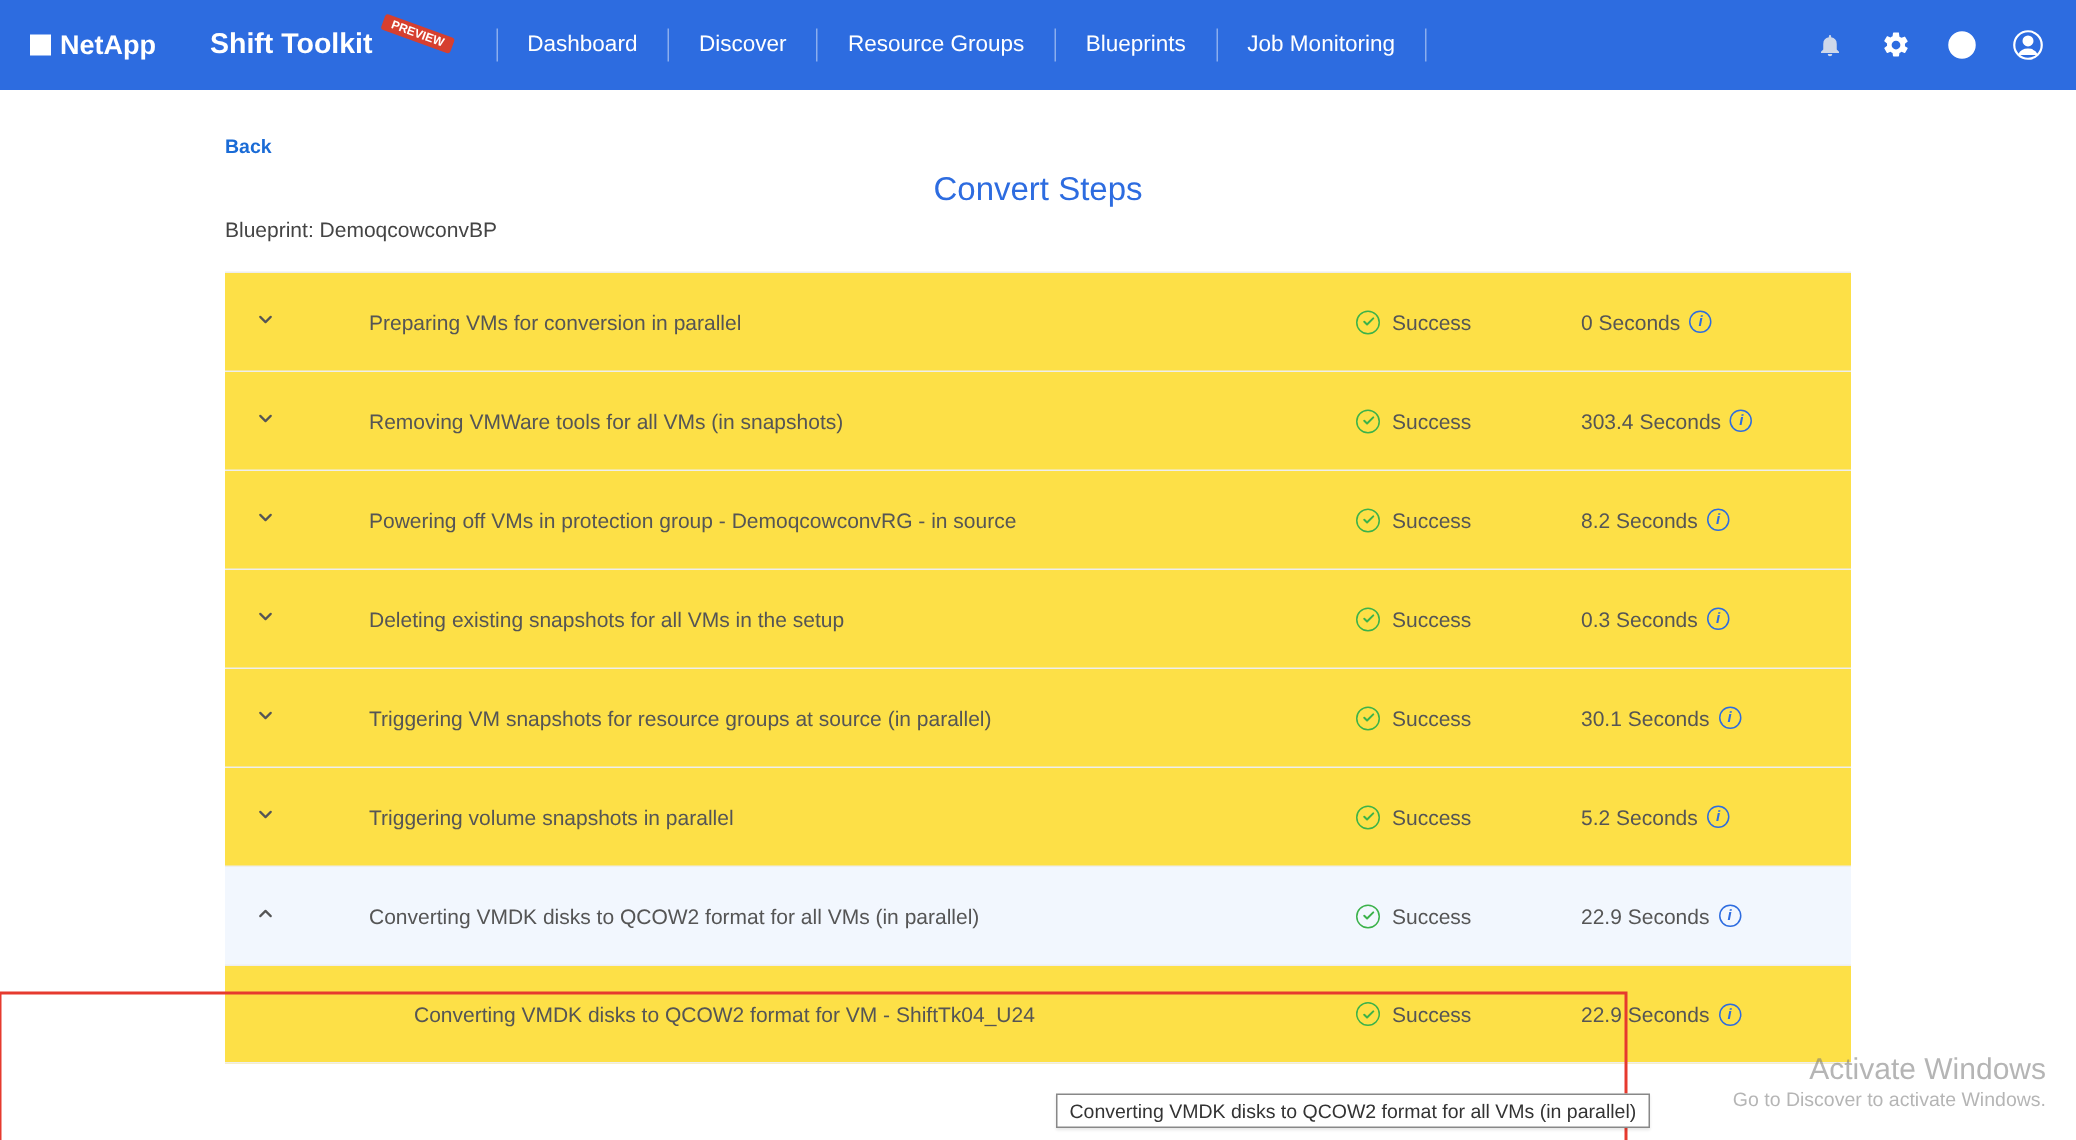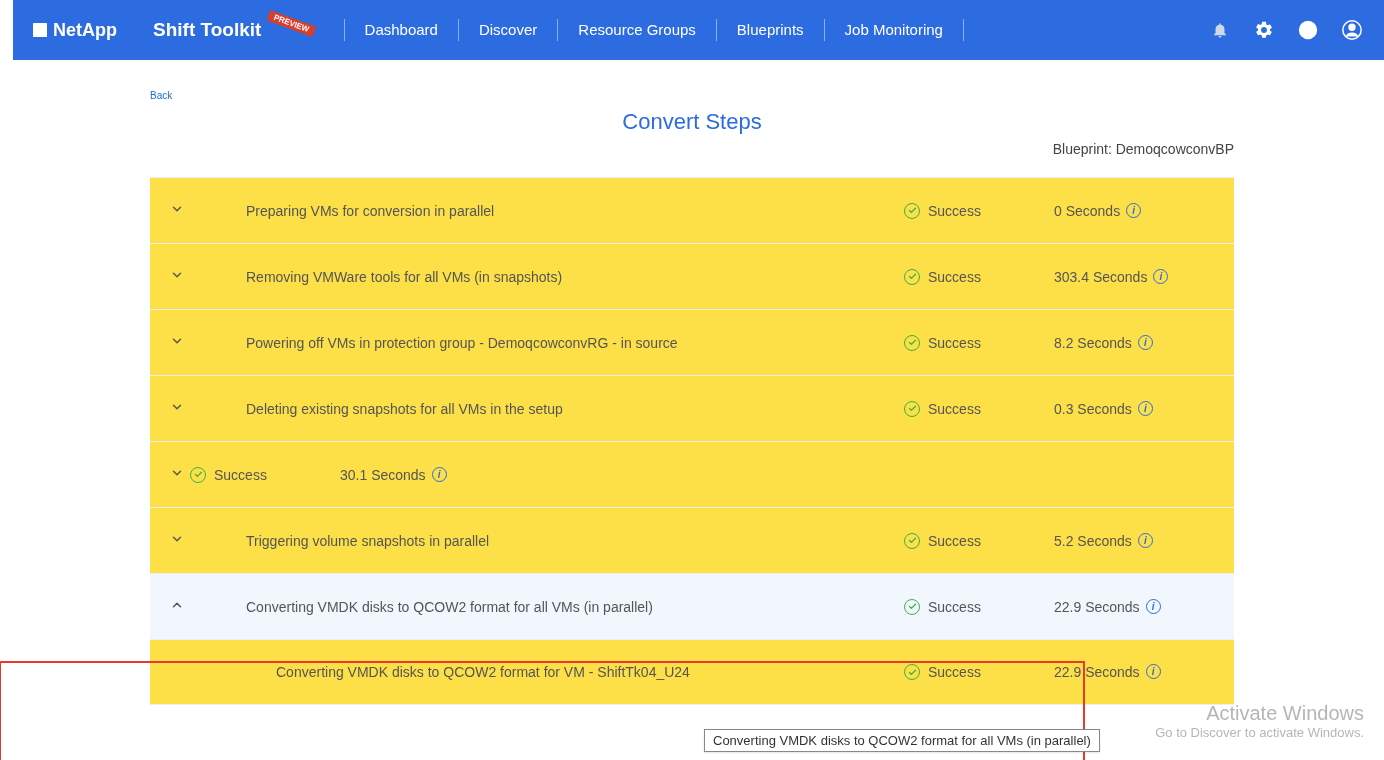--- a/index.html
+++ b/index.html
@@ -9,21 +9,20 @@
     color: #333;
     font-size: 14px;
   }
   .topbar {
     background: #2d6ce0;
     height: 60px;
     display: flex;
     align-items: center;
     padding: 0 20px;
     color: #fff;
-    margin-left: 13px;
   }
   .brand {
     display: flex;
     align-items: center;
     gap: 6px;
     font-weight: 700;
     font-size: 18px;
     margin-right: 36px;
   }
   .brand .logo-sq {
@@ -75,33 +74,33 @@
     width: 24px; height: 24px;
     display: flex; align-items: center; justify-content: center;
     color: #fff; cursor: pointer;
   }
   .content {
     padding: 30px 150px 60px 150px;
     position: relative;
   }
   .back-link {
     color: #1a6bd6;
-    font-weight: 400;
-    font-size: 10px;
+    font-weight: 700;
+    font-size: 13px;
     cursor: pointer;
   }
   .page-title {
     text-align: center;
     color: #2d6ce0;
     font-size: 22px;
     font-weight: 400;
     margin-top: 8px;
   }
   .subtitle {
-    text-align: right;
+    text-align: left;
     font-size: 14px;
     color: #444;
     margin-top: 6px;
     margin-bottom: 20px;
   }
   .steps {
     border-top: 1px solid #eee;
   }
   .step-row {
     display: flex;
@@ -133,20 +132,21 @@
     gap: 8px;
     color: #555;
   }
   .success-icon {
     width: 16px; height: 16px; border: 1.5px solid #3bb24a; border-radius: 50%;
     display: flex; align-items: center; justify-content: center;
   }
   .duration-cell {
     width: 160px;
     display: flex;
+    align-items: center;
     gap: 6px;
     color: #555;
   }
   .info-icon {
     width: 15px; height: 15px; border: 1.5px solid #2d6ce0; border-radius: 50%;
     color: #2d6ce0; display: flex; align-items: center; justify-content: center;
     font-size: 10px; font-weight: 700; font-style: italic; cursor: pointer;
   }
   .highlight-box {
     position: absolute;
@@ -300,20 +300,21 @@
         </div>
         <div class="duration-cell">
           <span>0.3 Seconds</span>
           <span class="info-icon">i</span>
         </div>
       </div>
       <div class="step-row">
         <div class="chev"><svg width="14" height="14" viewBox="0 0 24 24" fill="none" stroke="#555" stroke-width="2.5" stroke-linecap="round" stroke-linejoin="round">
             <polyline points="6 9 12 15 18 9"></polyline>
           </svg></div>
+        <div class="step-desc">Triggering VM snapshots for resource groups at source (in parallel)</div>
         <div class="status-cell">
           <span class="success-icon">
             <svg width="9" height="9" viewBox="0 0 24 24" fill="none" stroke="#3bb24a" stroke-width="3.5" stroke-linecap="round" stroke-linejoin="round">
               <polyline points="20 6 9 17 4 12"></polyline>
             </svg>
           </span>
           <span>Success</span>
         </div>
         <div class="duration-cell">
           <span>30.1 Seconds</span>

